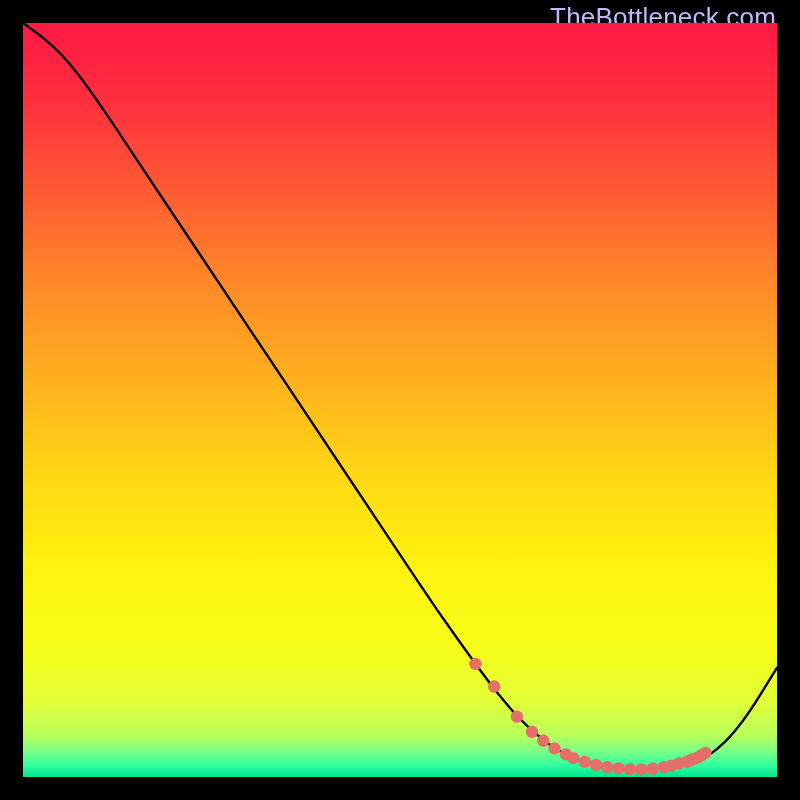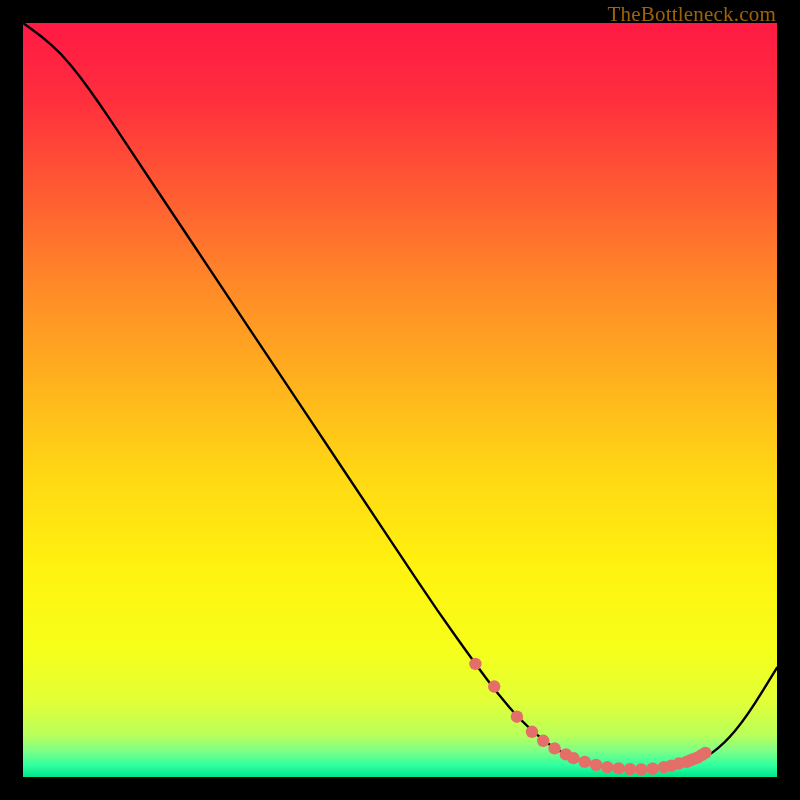--- a/index.html
+++ b/index.html
@@ -22,25 +22,25 @@
     left: 23px;
     top: 23px;
     width: 754px;
     height: 754px;
     overflow: hidden;
   }
   .watermark {
     position: absolute;
     top: 2px;
     right: 24px;
-    font-size: 21px;
+    font-size: 26px;
     font-weight: 500;
-    color: #a16207;
+    color: #c4b5fd;
     letter-spacing: 0.2px;
-    font-family: Liberation Serif, serif;
+    font-family: Liberation Sans, sans-serif;
   }
   svg { display: block; }
 </style>
 </head>
 <body>
 
 <div class="stage">
   <div class="watermark">TheBottleneck.com</div>
 
   <div class="plot">

